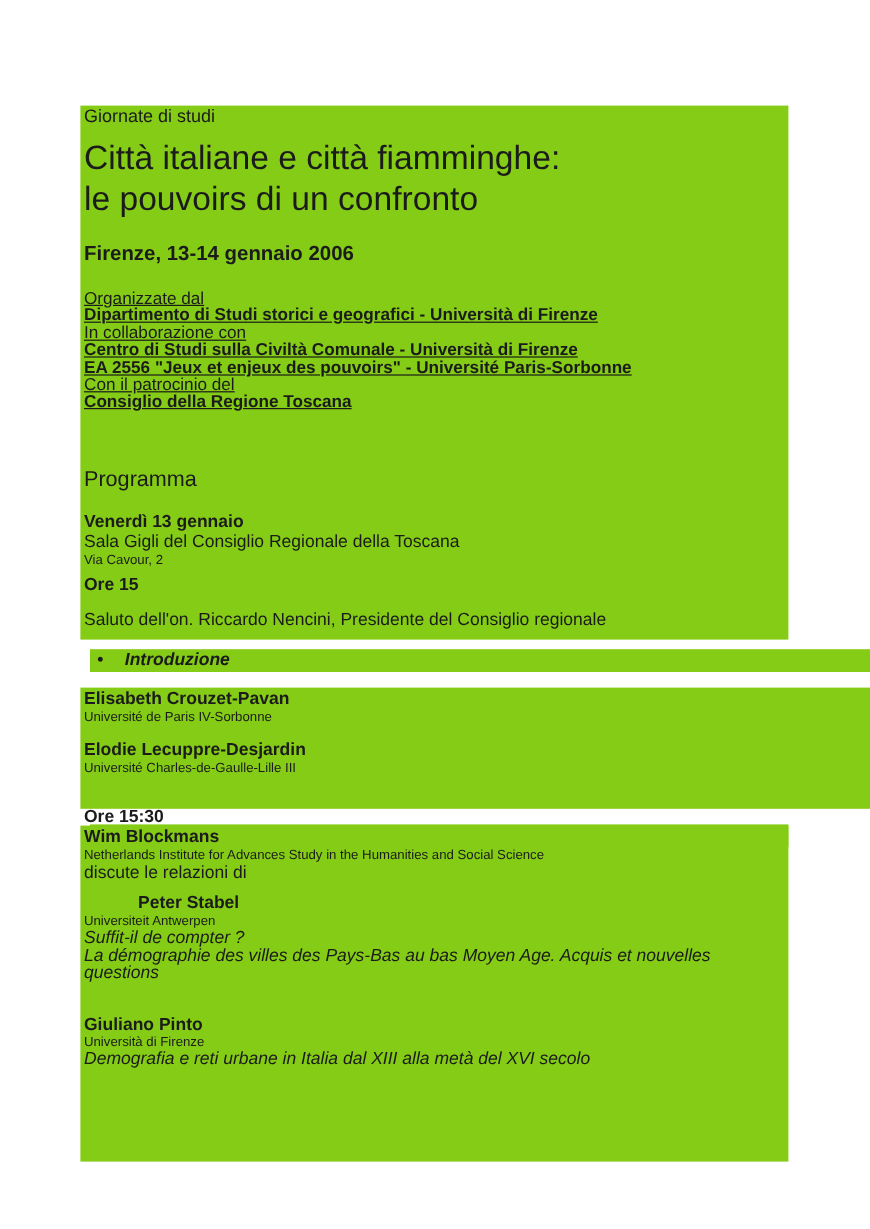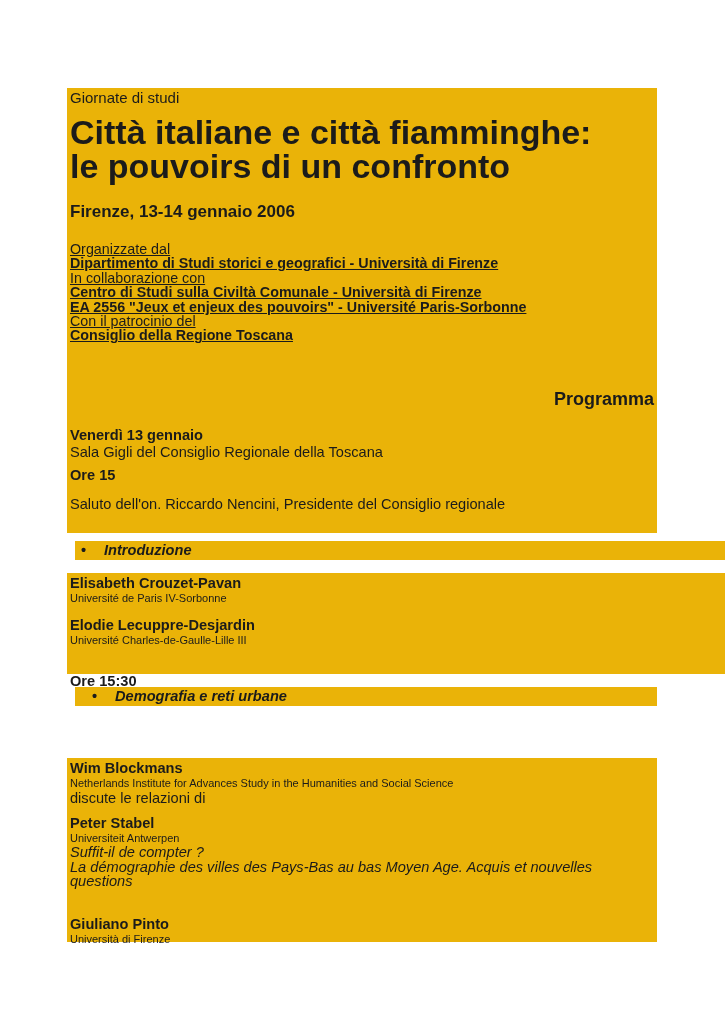--- a/index.html
+++ b/index.html
@@ -10,56 +10,56 @@
     width: 725px;
     height: 1024px;
     background: #ffffff;
     font-family: "Liberation Sans", sans-serif;
     color: #1b1b1b;
     position: relative;
     overflow: hidden;
   }
   .gray-block {
     position: absolute;
-    background: #eab308;
+    background: #84cc16;
     box-sizing: border-box;
     padding: 0 3px;
   }
   #block-header   { left: 67px; top: 88px;  width: 590px; height: 445px; }
   #band-session1  { left: 75px; top: 541px; width: 696px; height: 19px; padding-left: 6px; }
   #block-speakers { left: 67px; top: 573px; width: 694px; height: 101px; }
   #band-session2  { left: 75px; top: 687px; width: 582px; height: 19px; padding-left: 17px; }
-  #block-papers   { left: 67px; top: 758px; width: 590px; height: 184px; }
+  #block-papers   { left: 67px; top: 688px; width: 590px; height: 280px; }
 
   .t15   { font-size: 14.6px; line-height: 17px; }
   .small { font-size: 11px;   line-height: 13px; }
   .b     { font-weight: bold; }
 
   .kicker { padding-top: 1px; font-size: 15px; line-height: 17px; }
   .doc-title {
     margin-top: 9px;
-    font-size: 34px;
+    font-size: 28px;
     line-height: 34px;
-    font-weight: bold;
+    font-weight: normal;
   }
   .date-line {
     margin-top: 18px;
     font-size: 17px;
     line-height: 21px;
     font-weight: bold;
   }
   .credits { margin-top: 20px; text-decoration: underline; }
   .credits > div { font-size: 14.3px; line-height: 14.4px; }
 
   .prog-heading {
     margin-top: 45px;
-    text-align: right;
+    text-align: left;
     font-size: 18px;
     line-height: 22px;
-    font-weight: bold;
+    font-weight: normal;
   }
   .day-line   { margin-top: 17px; }
   .time-1     { margin-top: 6px; }
   .greeting   { margin-top: 12px; }
 
   .bullet-row {
     font-size: 14.6px;
     line-height: 19px;
     font-weight: bold;
     font-style: italic;
@@ -68,21 +68,21 @@
   .bullet-row .bullet-glyph {
     display: inline-block;
     width: 14px;
     margin-right: 9px;
     font-style: normal;
   }
 
   .pt2 { padding-top: 2px; }
   .mt12 { margin-top: 12px; }
   .mt10 { margin-top: 26px; }
-  .mt8  { margin-top: 8px; }
+  .mt8  { margin-top: 8px; margin-left: 45px; }
   .mt11 { margin-top: 27px; }
   .paper { font-size: 14.6px; line-height: 14.5px; font-style: italic; }
 </style>
 </head>
 <body>
 
 <div id="block-header" class="gray-block">
   <div class="kicker">Giornate di studi</div>
   <div class="doc-title">
     <div>Città italiane e città fiamminghe:</div>
@@ -97,20 +97,21 @@
     <div class="b">Centro di Studi sulla Civiltà Comunale - Università di Firenze</div>
     <div class="b">EA 2556 "Jeux et enjeux des pouvoirs" - Université Paris-Sorbonne</div>
     <div>Con il patrocinio del</div>
     <div class="b">Consiglio della Regione Toscana</div>
   </div>
 
   <div class="prog-heading">Programma</div>
 
   <div class="day-line t15 b">Venerdì 13 gennaio</div>
   <div class="t15">Sala Gigli del Consiglio Regionale della Toscana</div>
+  <div class="small">Via Cavour, 2</div>
 
   <div class="time-1 t15 b">Ore 15</div>
   <div class="greeting t15">Saluto dell'on. Riccardo Nencini, Presidente del Consiglio regionale</div>
 </div>
 
 <div id="band-session1" class="gray-block bullet-row">
   <span class="bullet-glyph">•</span><span>Introduzione</span>
 </div>
 
 <div id="block-speakers" class="gray-block">
@@ -130,13 +131,14 @@
   <div class="small">Netherlands Institute for Advances Study in the Humanities and Social Science</div>
   <div class="t15">discute le relazioni di</div>
 
   <div class="t15 b mt8">Peter Stabel</div>
   <div class="small">Universiteit Antwerpen</div>
   <div class="paper">Suffit-il de compter ?</div>
   <div class="paper">La démographie des villes des Pays-Bas au bas Moyen Age. Acquis et nouvelles questions</div>
 
   <div class="t15 b mt11">Giuliano Pinto</div>
   <div class="small">Università di Firenze</div>
+  <div class="paper">Demografia e reti urbane in Italia dal XIII alla metà del XVI secolo</div>
 </div>
 
 </body></html>

